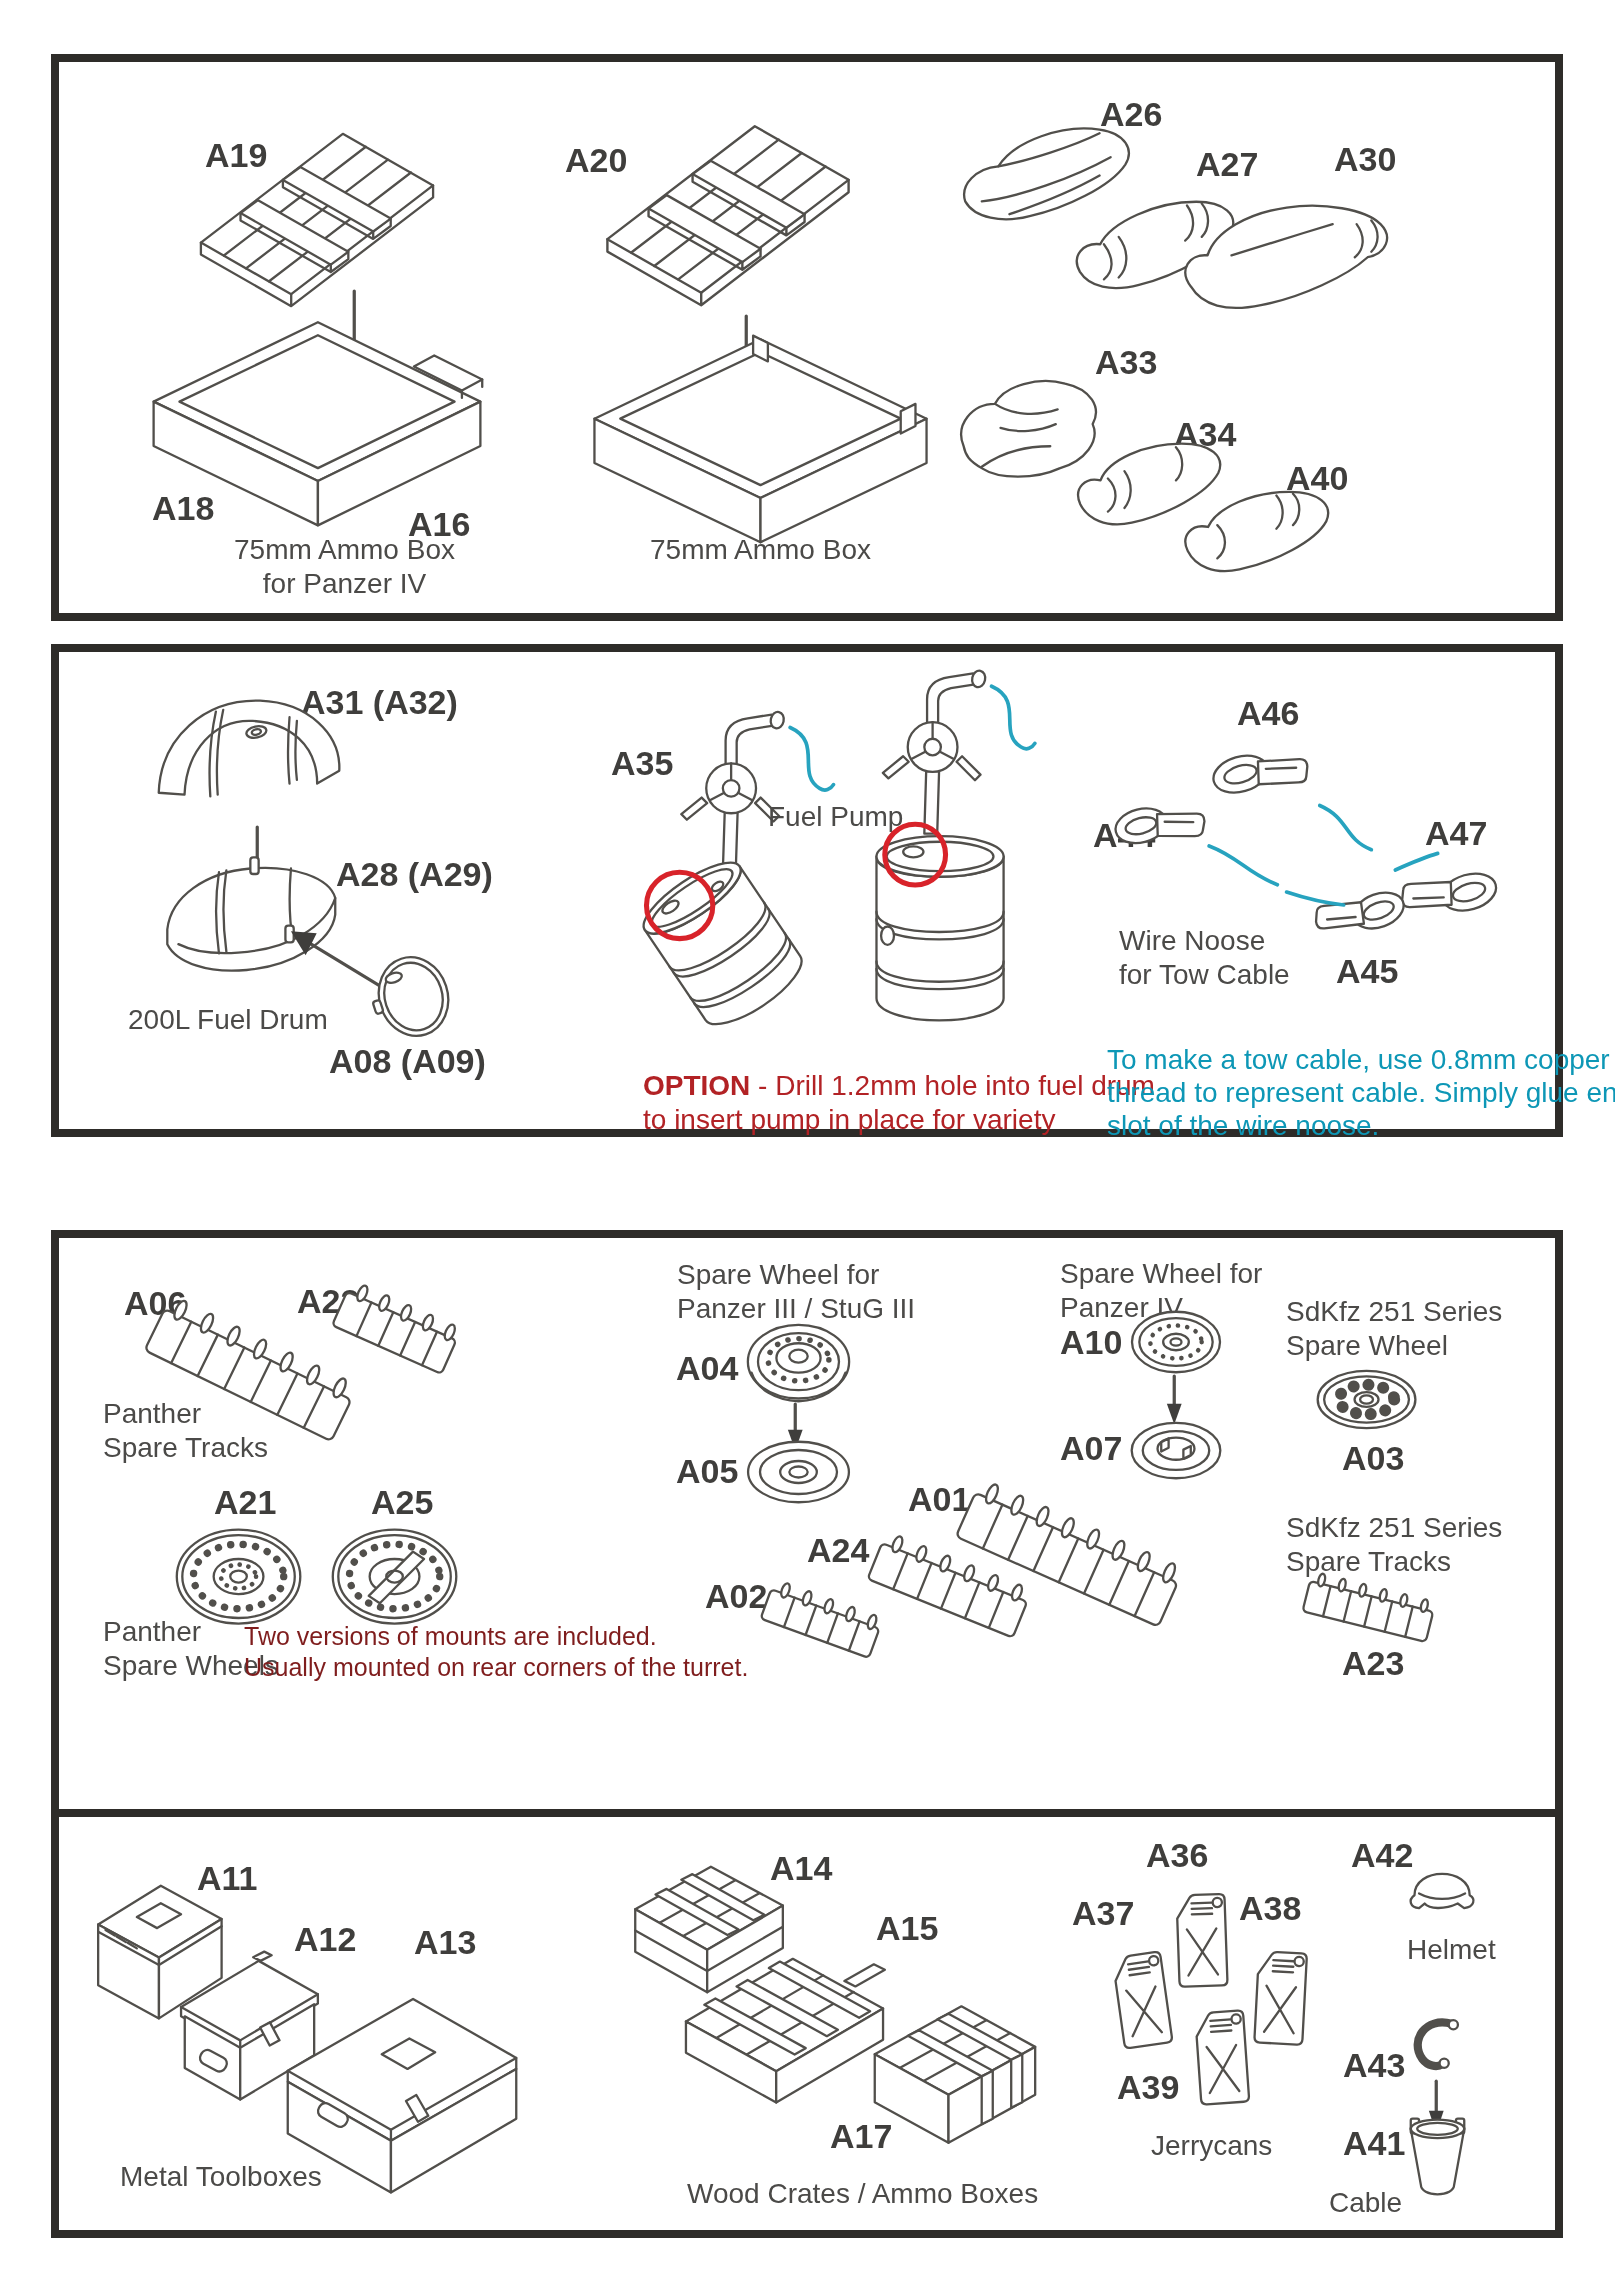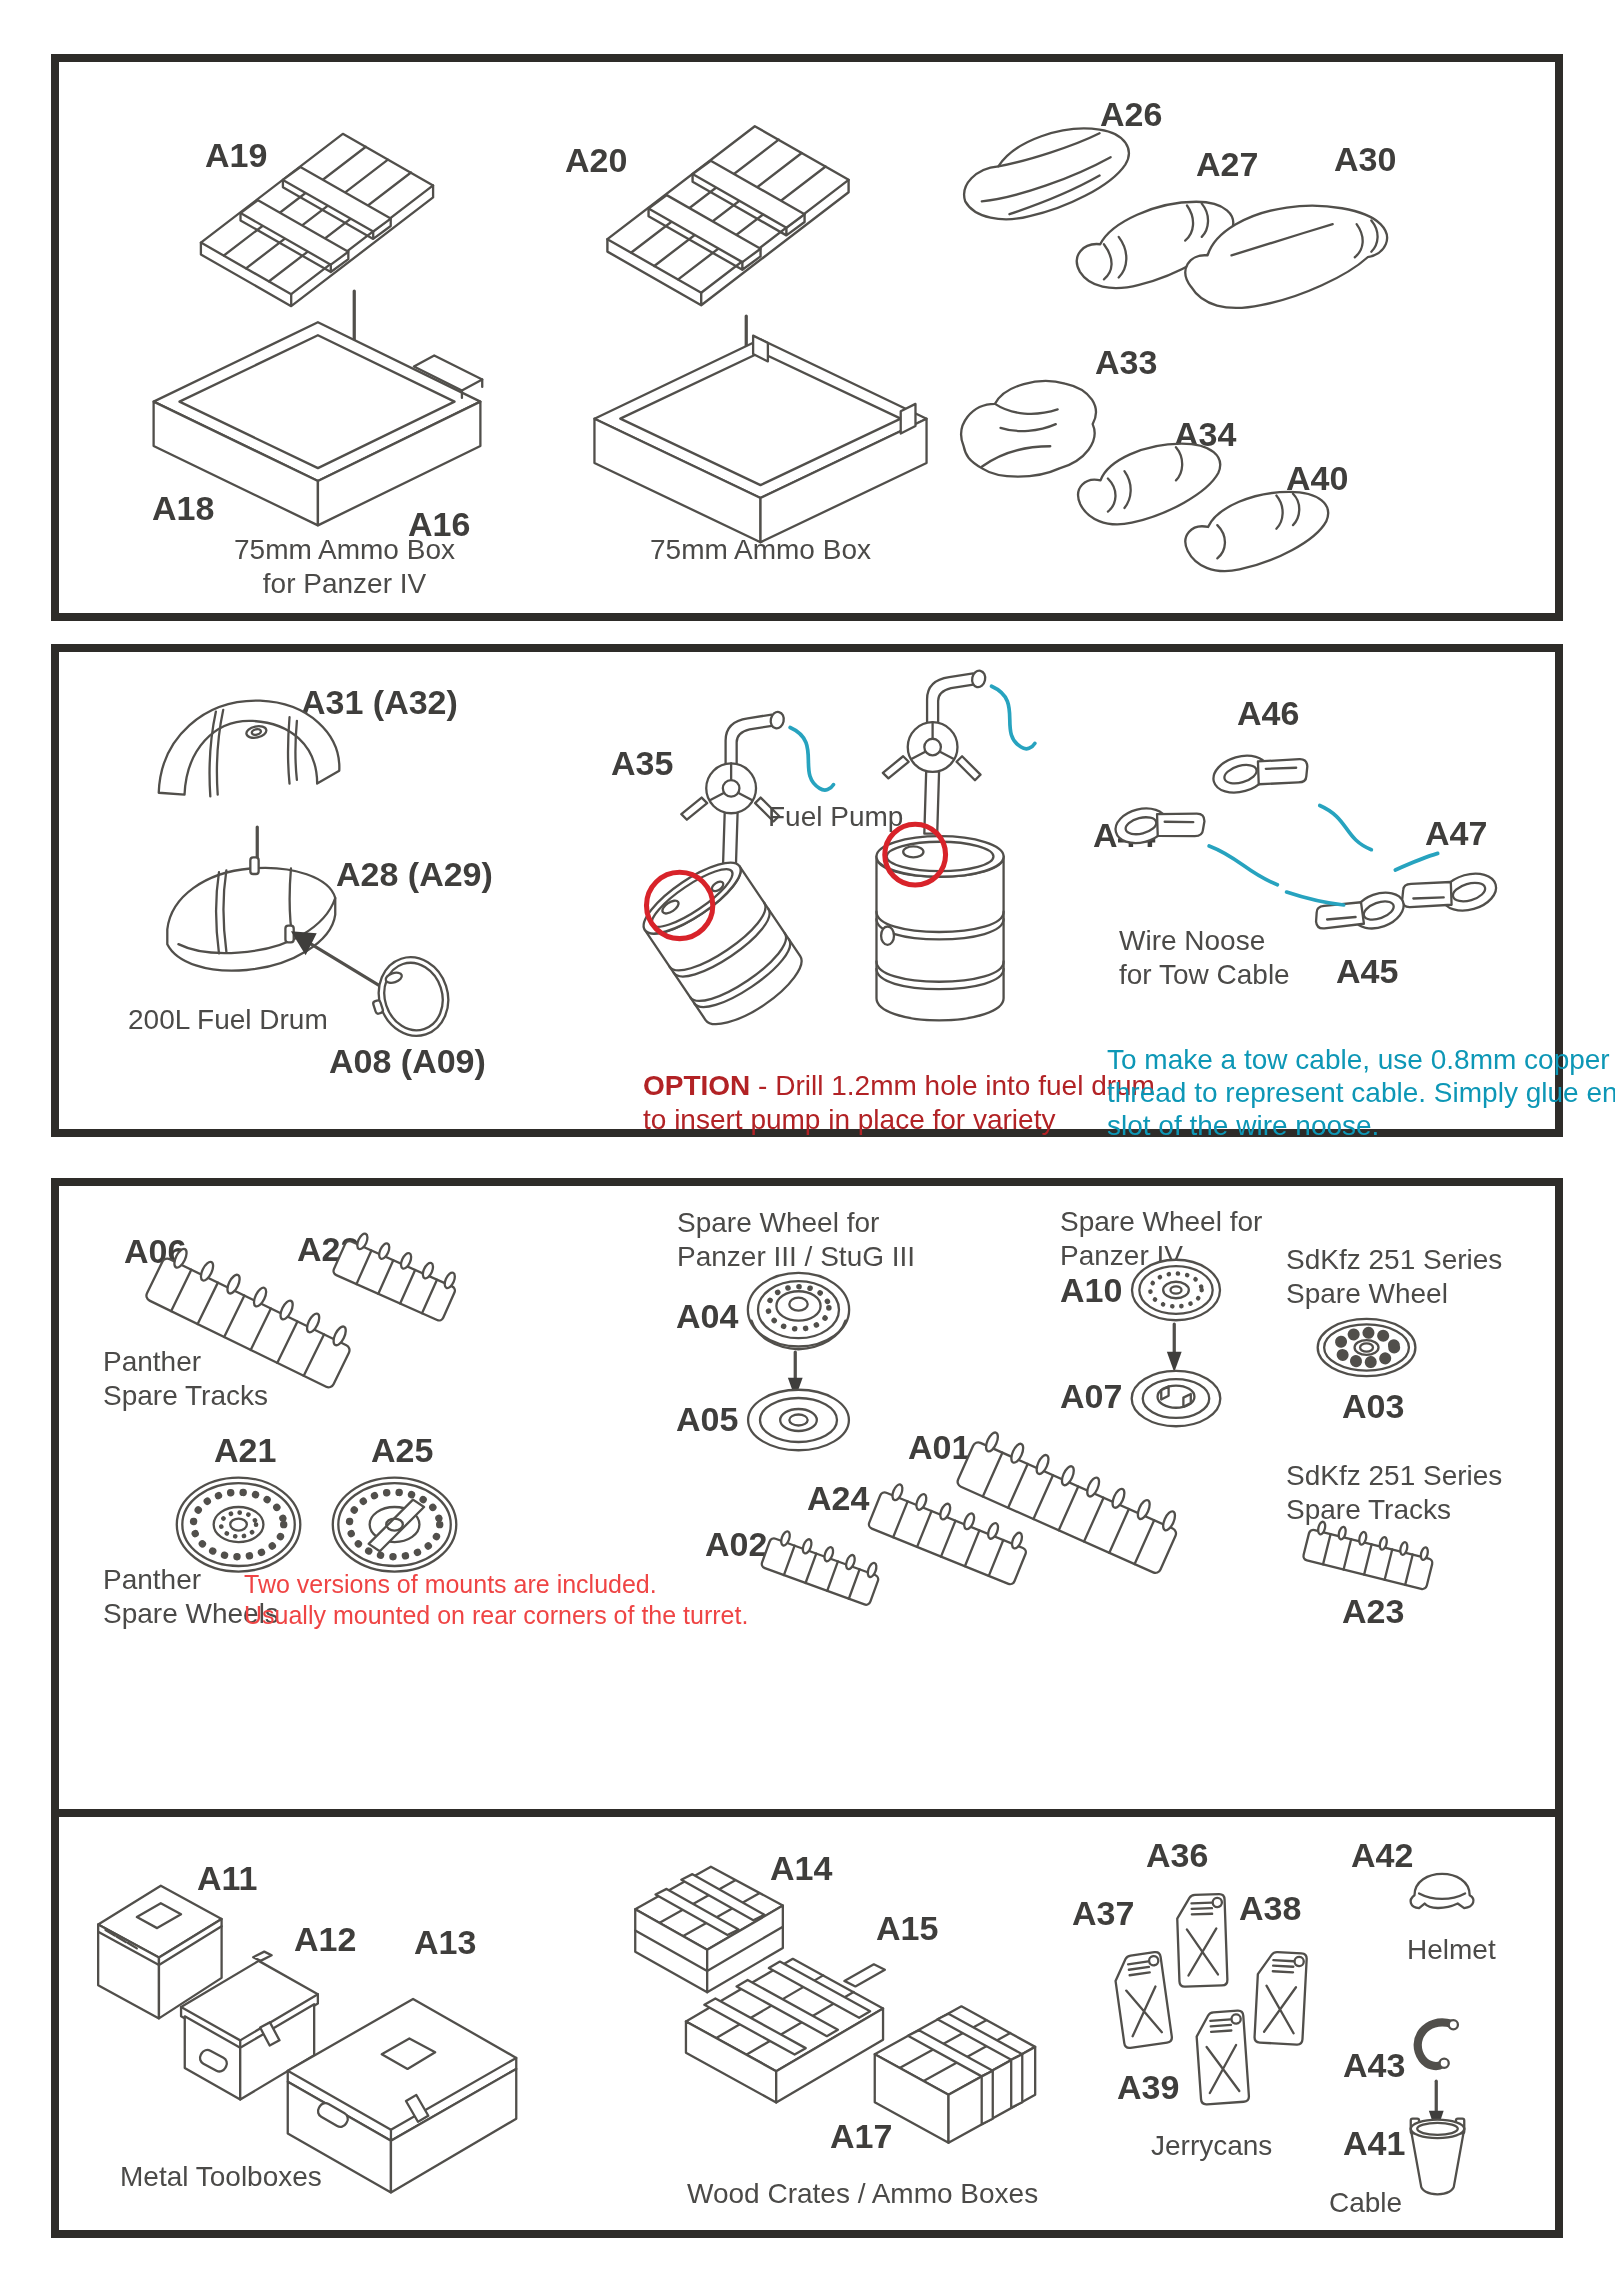--- a/index.html
+++ b/index.html
@@ -4,21 +4,21 @@
 <style>
   html,body{margin:0;padding:0;background:#fff;}
   #page{position:relative;width:1615px;height:2291px;background:#fff;overflow:hidden;
         font-family:"Liberation Sans",sans-serif;}
   .panel{position:absolute;left:51px;width:1512px;border:8.3px solid #2e2c29;background:#fff;box-sizing:border-box;}
   .abs{position:absolute;}
   .lbl{position:absolute;font-weight:700;font-size:34px;color:#3f3e3c;white-space:nowrap;letter-spacing:0;}
   .cap{position:absolute;font-weight:400;font-size:28px;line-height:34px;color:#4b4a48;white-space:nowrap;}
   .cap.center{text-align:center;}
   .cap span{display:block;}
-  .red-note{position:absolute;font-size:25px;line-height:31px;color:#ef4444;white-space:nowrap;}
+  .red-note{position:absolute;font-size:25px;line-height:31px;color:#7f1d1d;white-space:nowrap;}
   .red-note span{display:block;}
   .option{position:absolute;font-size:28px;line-height:34px;color:#b22225;white-space:nowrap;}
   .option b{font-weight:700;}
   .option span{display:block;}
   .teal-note{position:absolute;font-size:28px;line-height:33px;color:#0d97b6;white-space:nowrap;}
   .teal-note span{display:block;}
   svg.abs{overflow:visible;}
   svg .ln{stroke:#514f4b;stroke-width:2.5;fill:none;stroke-linecap:round;stroke-linejoin:round;}
   svg .f{stroke:#514f4b;stroke-width:2.5;fill:#ffffff;stroke-linecap:round;stroke-linejoin:round;}
   svg .teal{stroke:#27a3bf;stroke-width:4;fill:none;stroke-linecap:round;}
@@ -247,21 +247,21 @@
       <span>Wire Noose</span>
         <span>for Tow Cable</span>
     </div>
     <div class="teal-note" style="left:1048px;top:391px;">
       <span>To make a tow cable, use 0.8mm copper wire or</span>
         <span>thread to represent cable.  Simply glue ends to</span>
         <span>slot of the wire noose.</span>
     </div>
   </div>
 
-  <div class="panel" style="top:1178px;height:761px;">
+  <div class="panel" style="top:1230px;height:761px;">
 
     <div class="lbl" style="left:65px;top:46px;">A06</div>
     <svg class="abs" style="left:76px;top:60px;" width="226" height="148" viewBox="0 0 245 160">
       <g transform="rotate(26 122 83)">
         <rect class="f" x="10" y="58" width="225" height="50" rx="6"></rect>
         <ellipse class="f" cx="26" cy="52" rx="5" ry="11"></ellipse>
           <ellipse class="f" cx="58" cy="52" rx="5" ry="11"></ellipse>
         <ellipse class="f" cx="90" cy="52" rx="5" ry="11"></ellipse>
           <ellipse class="f" cx="122" cy="52" rx="5" ry="11"></ellipse>
         <ellipse class="f" cx="154" cy="52" rx="5" ry="11"></ellipse>

